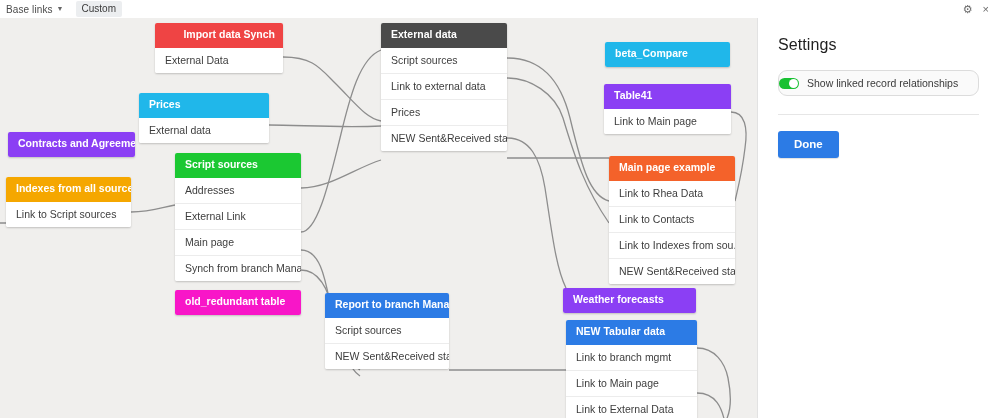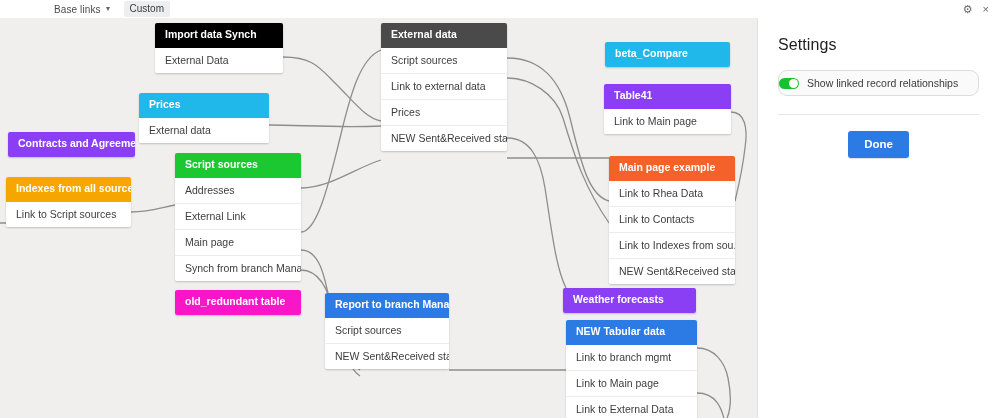--- a/index.html
+++ b/index.html
@@ -20,21 +20,21 @@
   .toolbar {
     position: absolute; left: 0; top: 0;
     width: 999px; height: 18px;
     background: #ffffff;
     display: flex; align-items: center;
     padding: 0 6px;
     font-size: 10px;
     color: #4a4a4a;
     z-index: 40;
   }
-  .tb-title { font-size: 10px; color: #4a4a4a; letter-spacing: .1px; margin-left: 48px; }
+  .tb-title { font-size: 10px; color: #4a4a4a; letter-spacing: .1px; }
   .tb-caret {
     margin-left: 4px; font-size: 7px; color: #666; line-height: 1;
     display: inline-block; transform: translateY(-1px);
   }
   .tb-chip {
     margin-left: 12px;
     background: #eceef0;
     color: #3b3b3b;
     font-size: 10px;
     padding: 2px 6px 3px 6px;
@@ -145,21 +145,21 @@
     font-size: 10.5px;
     color: #3a3a3a;
     white-space: nowrap;
   }
   .settings-divider {
     margin-top: 18px;
     height: 1px;
     background: #e6e6e6;
   }
   .settings-actions {
-    display: flex; justify-content: center;
+    display: flex; justify-content: flex-start;
     margin-top: 16px;
   }
   .btn-done {
     background: #2c7be5;
     color: #ffffff;
     font-size: 11.5px;
     font-weight: bold;
     border: none;
     border-radius: 3px;
     padding: 7px 16px 8px 16px;
@@ -196,21 +196,21 @@
         <path d="M507,140 C540,140 580,140 609,140" stroke="#8d8d8d"></path>
         <path d="M449,352 C500,352 540,352 566,352" stroke="#8d8d8d"></path>
         <path d="M731,94 C745,94 748,110 745,130 C742,155 738,170 735,183" stroke="#8d8d8d"></path>
         <path d="M697,330 C715,330 725,345 728,360 C733,385 730,400 720,412" stroke="#8d8d8d"></path>
         <path d="M301,252 C320,252 330,275 335,300 C342,330 348,350 360,358" stroke="#8d8d8d"></path>
         <path d="M0,205 C40,205 80,205 131,205" stroke="#8d8d8d"></path>
         <path d="M507,60 C530,60 555,75 563,100 C575,140 585,170 609,205" stroke="#8d8d8d"></path>
         <path d="M697,375 C716,375 722,390 725,405" stroke="#8d8d8d"></path>
       </svg>
   <div class="card" style="left: 155px; top: 5px; width: 128px;">
-        <div class="card-head" style="background: #000000;">Import data Synch</div>
+        <div class="card-head" style="background: #ef4444; text-align: right;">Import data Synch</div>
         <div class="card-body">
           <div class="card-row">External Data</div>
         </div>
       </div>
       <div class="card" style="left: 139px; top: 75px; width: 130px;">
         <div class="card-head" style="background: rgb(32, 183, 234);">Prices</div>
         <div class="card-body">
           <div class="card-row">External data</div>
         </div>
       </div>

